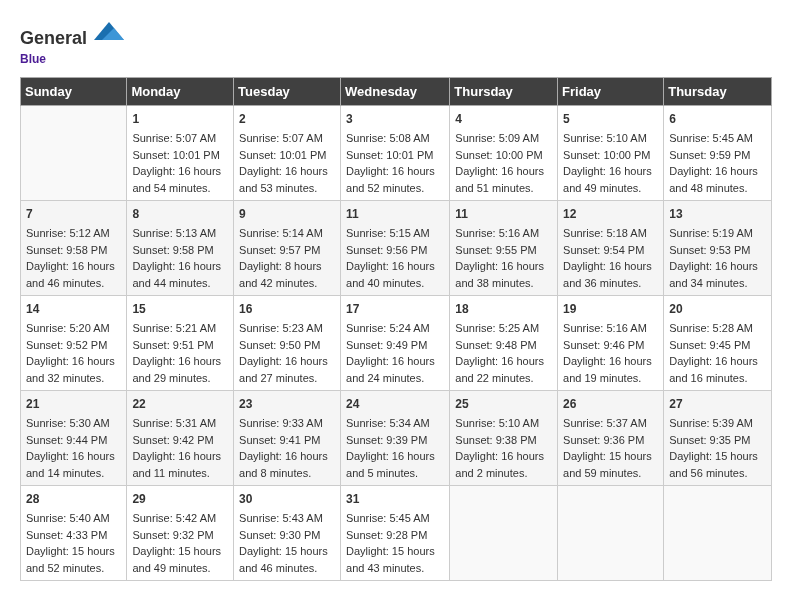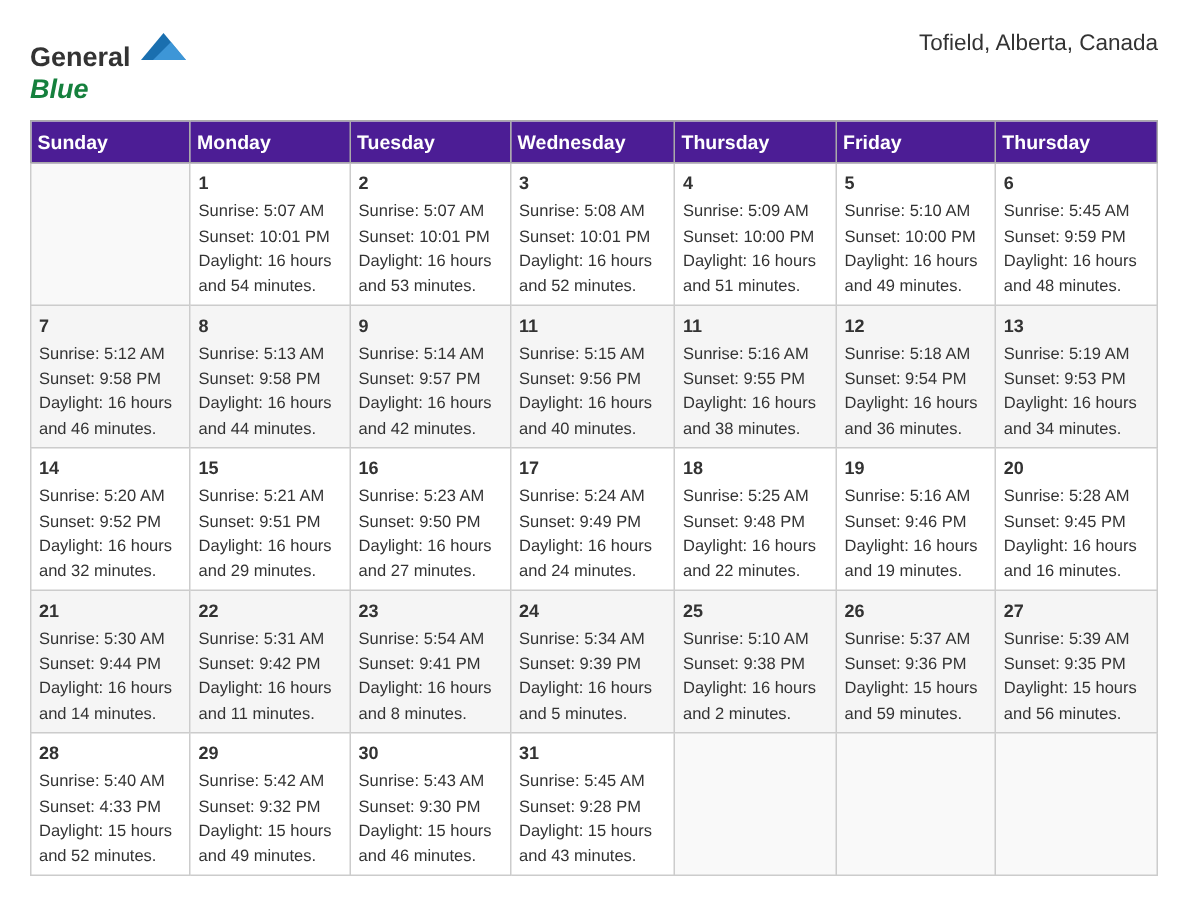--- a/index.html
+++ b/index.html
@@ -19,24 +19,23 @@
     .logo {
       display: flex;
       align-items: center;
     }
     .logo-text-general {
       font-size: 18px;
       font-weight: bold;
       color: #333;
     }
     .logo-text-blue {
-      font-size: 18px;
-      font-weight: bold;
-      color: #15803d;
-      font-style: italic;
+      font-size: 12px;
+      font-weight: bold;
+      color: #4c1d95;
     }
     .logo-icon {
       width: 30px;
       height: 24px;
       margin-left: 2px;
     }
     .title-block {
       text-align: right;
     }
     .month-title {
@@ -48,21 +47,21 @@
     .location-title {
       font-size: 15px;
       color: #333;
     }
     table {
       width: 100%;
       border-collapse: collapse;
       font-size: 11px;
     }
     thead tr th {
-      background-color: #4c1d95;
+      background-color: #404040;
       color: #fff;
       padding: 6px 4px;
       text-align: left;
       font-size: 13px;
       font-weight: bold;
       border: 1px solid #aaa;
     }
     td {
       border: 1px solid #ccc;
       padding: 4px 5px;
@@ -96,21 +95,20 @@
       <span class="logo-text-general">General</span>
       <svg class="logo-icon" viewBox="0 0 30 24" xmlns="http://www.w3.org/2000/svg">
         <polygon points="0,20 15,2 30,20" fill="#1a6faf"></polygon>
         <polygon points="8,20 20,8 30,20" fill="#4da6e8" opacity="0.7"></polygon>
       </svg>
       <br>
       <span class="logo-text-blue">Blue</span>
     </div>
   </div>
   <div class="title-block">
-    <div class="location-title">Tofield, Alberta, Canada</div>
   </div>
 </div>
 
 <table>
   <thead>
     <tr>
     <th>Sunday</th>
         <th>Monday</th>
         <th>Tuesday</th>
         <th>Wednesday</th>
@@ -169,21 +167,21 @@
         <td>
           <span class="day-number">8</span>
           <div>Sunrise: 5:13 AM</div>
           <div>Sunset: 9:58 PM</div>
           <div>Daylight: 16 hours and 44 minutes.</div>
         </td>
         <td>
           <span class="day-number">9</span>
           <div>Sunrise: 5:14 AM</div>
           <div>Sunset: 9:57 PM</div>
-          <div>Daylight: 16 hours and 42 minutes.</div>
+          <div>Daylight: 8 hours and 42 minutes.</div>
         </td>
         <td>
           <span class="day-number">11</span>
           <div>Sunrise: 5:15 AM</div>
           <div>Sunset: 9:56 PM</div>
           <div>Daylight: 16 hours and 40 minutes.</div>
         </td>
         <td>
           <span class="day-number">11</span>
           <div>Sunrise: 5:16 AM</div>
@@ -255,21 +253,21 @@
           <div>Daylight: 16 hours and 14 minutes.</div>
         </td>
         <td>
           <span class="day-number">22</span>
           <div>Sunrise: 5:31 AM</div>
           <div>Sunset: 9:42 PM</div>
           <div>Daylight: 16 hours and 11 minutes.</div>
         </td>
         <td>
           <span class="day-number">23</span>
-          <div>Sunrise: 5:54 AM</div>
+          <div>Sunrise: 9:33 AM</div>
           <div>Sunset: 9:41 PM</div>
           <div>Daylight: 16 hours and 8 minutes.</div>
         </td>
         <td>
           <span class="day-number">24</span>
           <div>Sunrise: 5:34 AM</div>
           <div>Sunset: 9:39 PM</div>
           <div>Daylight: 16 hours and 5 minutes.</div>
         </td>
         <td>

